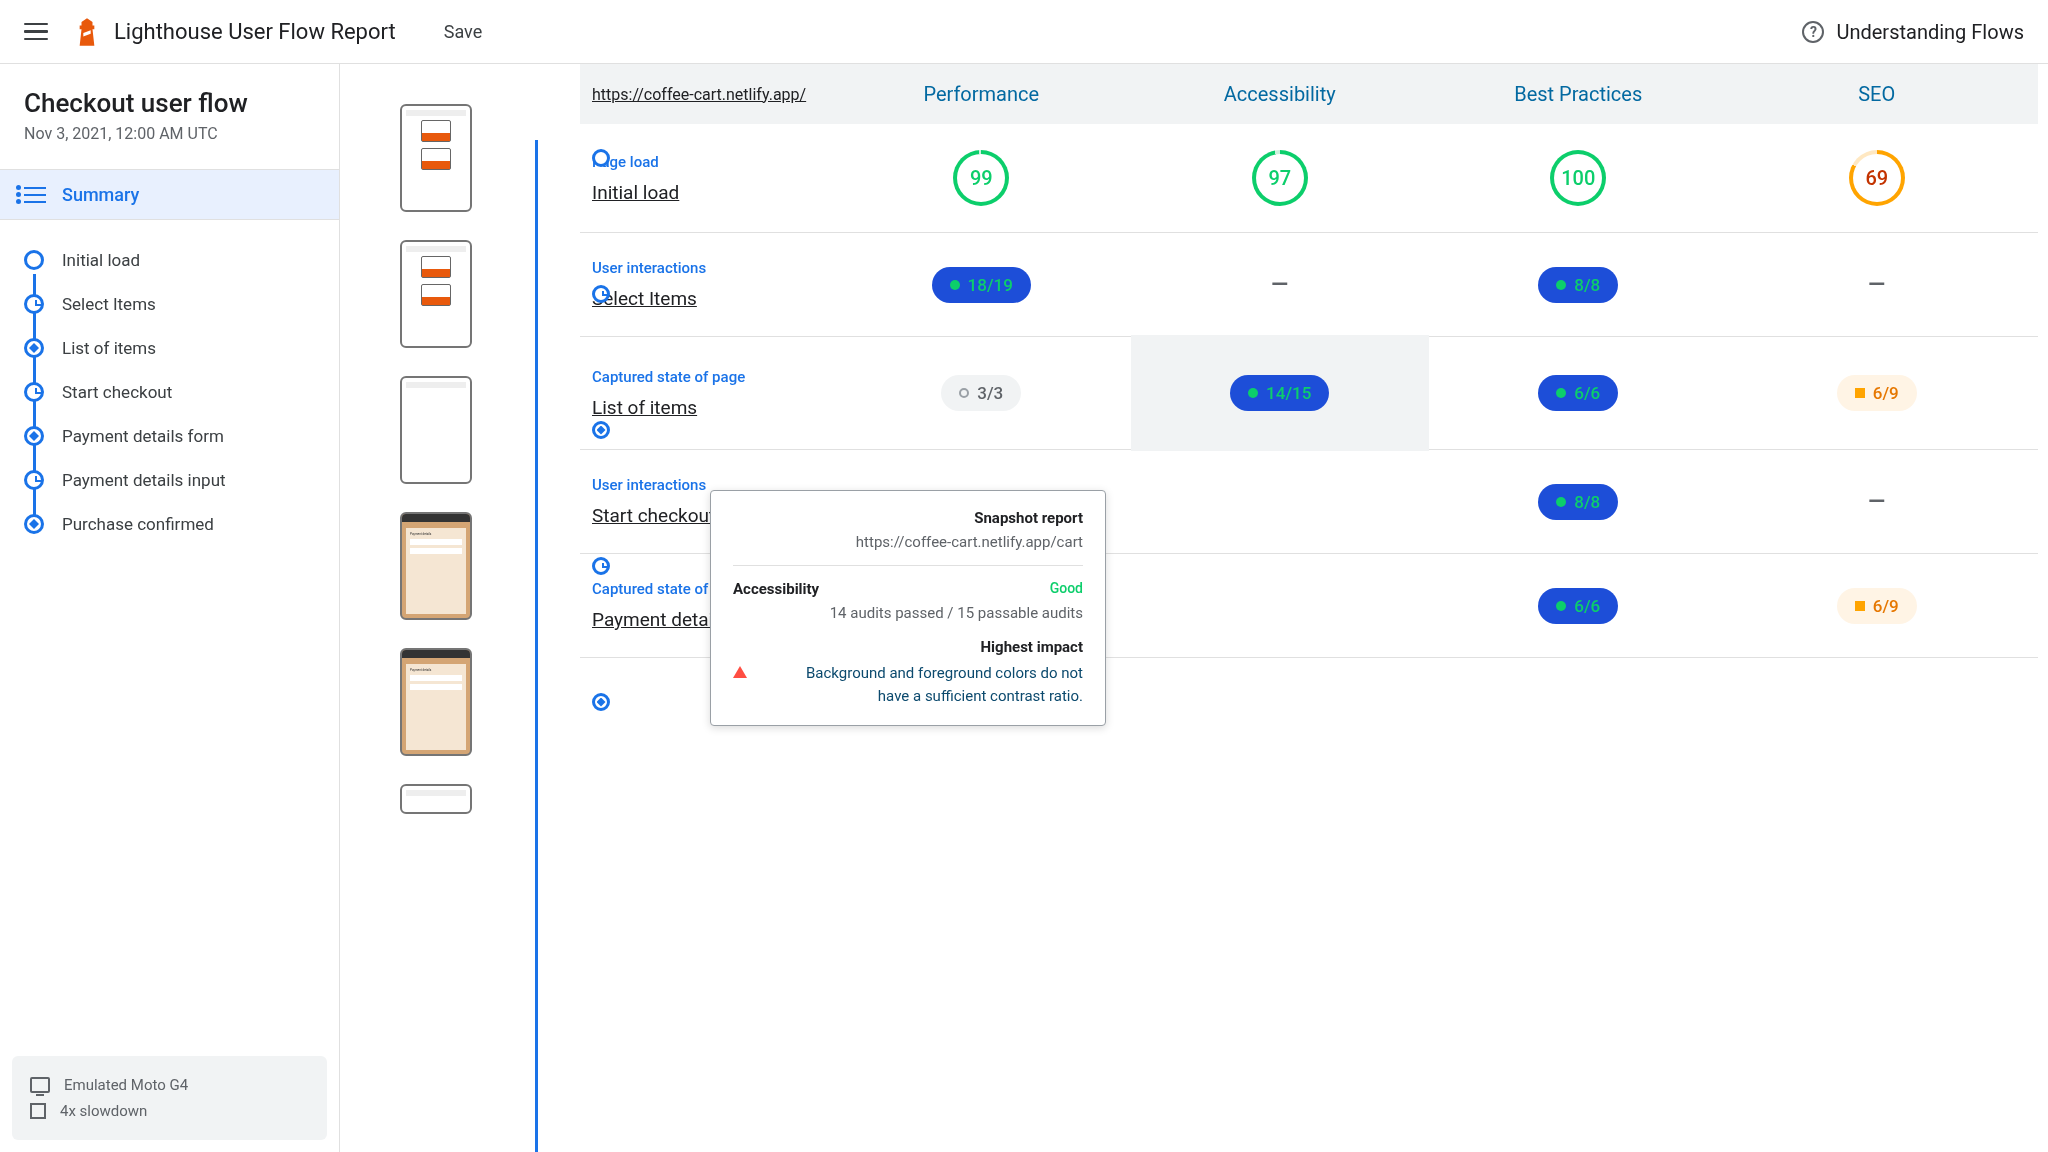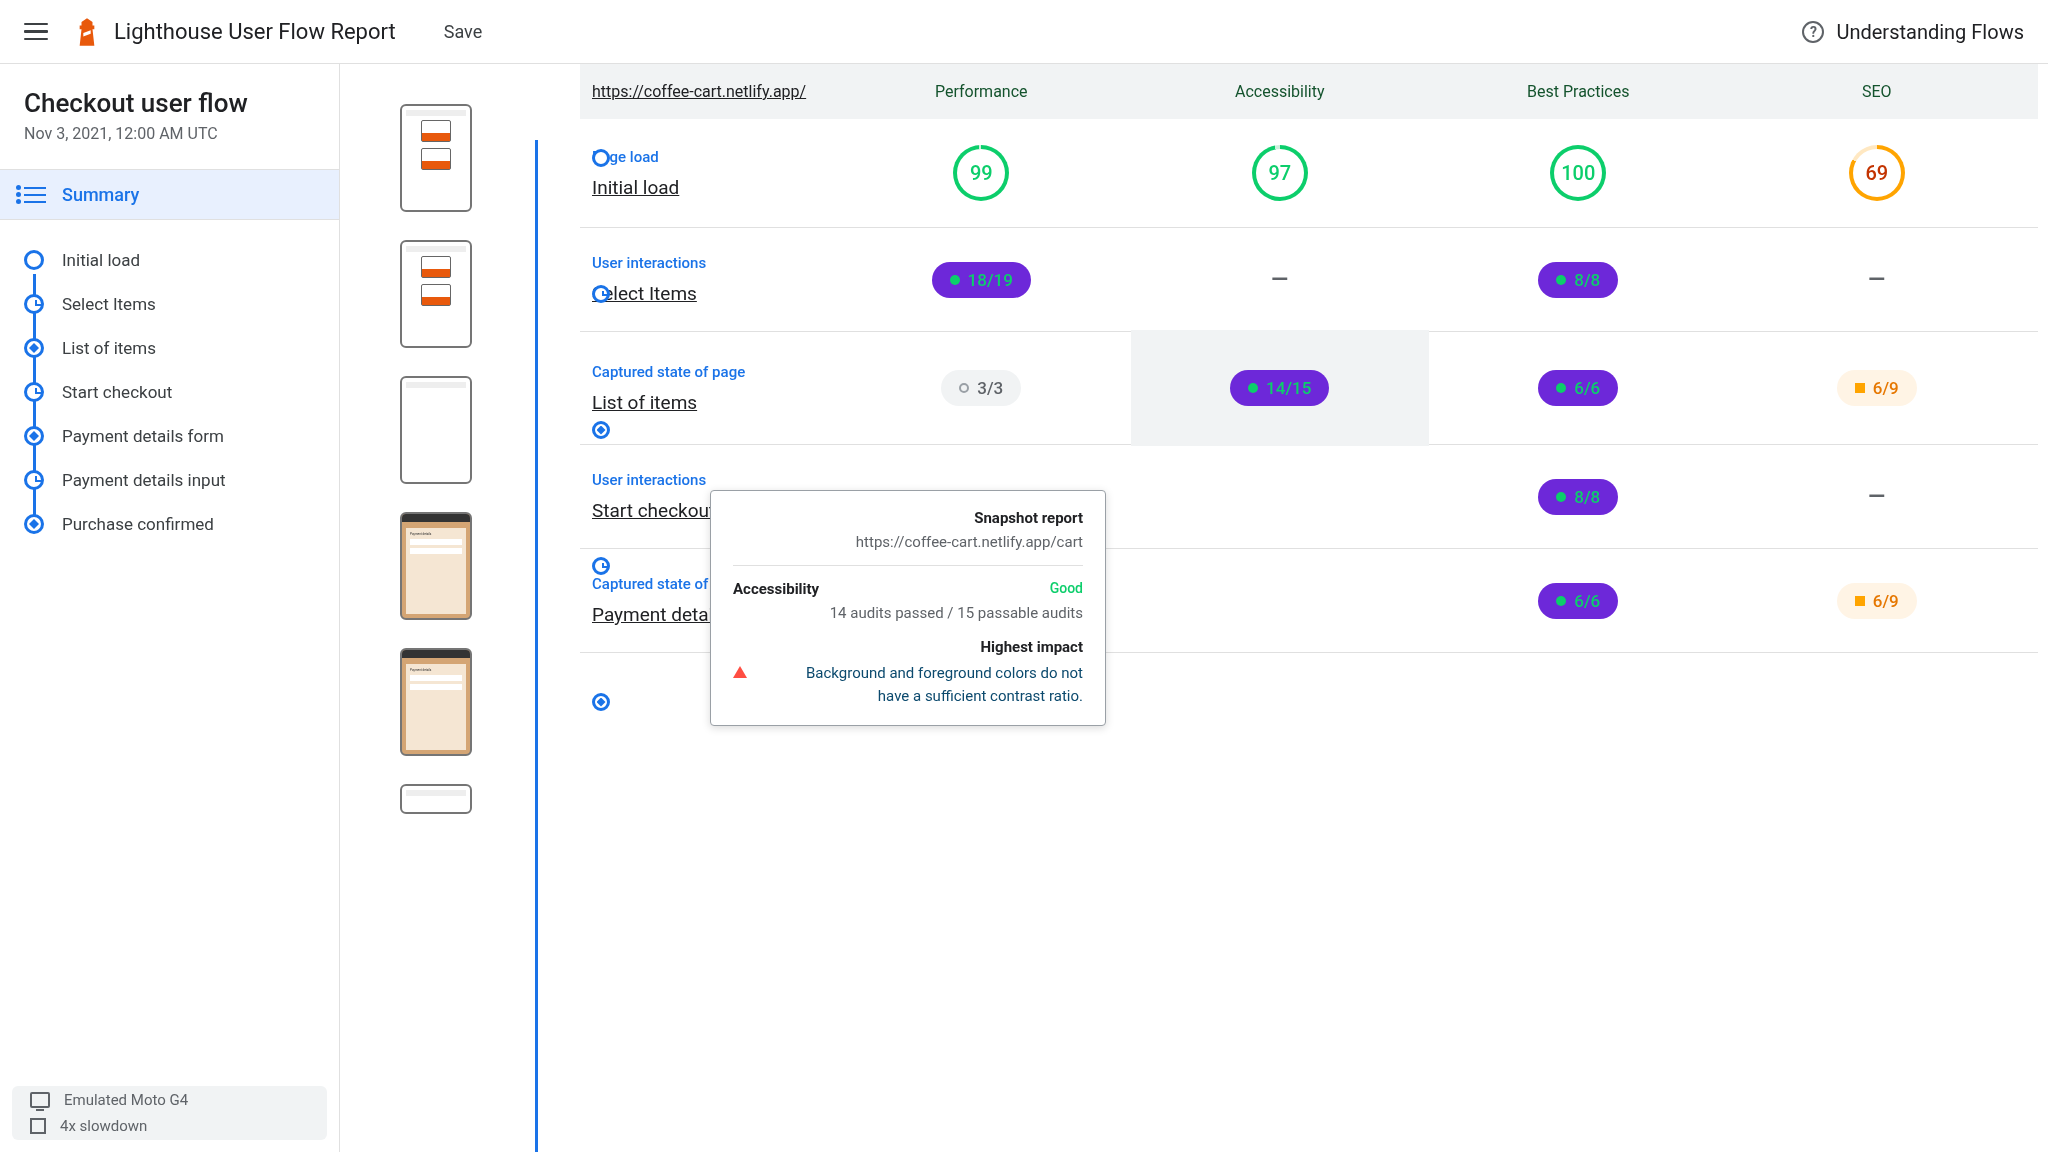--- a/index.html
+++ b/index.html
@@ -25,21 +25,21 @@
 
 .steps { padding:0 16px 0 24px; position:relative; }
 .step { display:flex; align-items:center; gap:18px; padding:12px 0; cursor:pointer; position:relative; }
 .step-marker { width:20px; height:20px; border:3px solid #1a73e8; border-radius:50%; background:#fff; position:relative; z-index:2; flex-shrink:0; display:flex; align-items:center; justify-content:center; }
 .step-marker.clock::before { content:''; position:absolute; width:6px; height:2px; background:#1a73e8; top:7px; left:8px; }
 .step-marker.clock::after { content:''; position:absolute; width:2px; height:6px; background:#1a73e8; top:3px; left:8px; }
 .step-marker.aperture::before { content:''; width:10px; height:10px; background:#1a73e8; clip-path: polygon(50% 0%, 100% 50%, 50% 100%, 0% 50%); }
 .step-label { font-size:17px; color:#3c4043; }
 .step-line { position:absolute; left:33px; top:36px; bottom:22px; width:3px; background:#1a73e8; z-index:1; }
 
-.bottom-box { margin:auto 12px 12px 12px; background:#f1f3f4; border-radius:6px; padding:1px 18px; }
+.bottom-box { margin:auto 12px 12px 12px; background:#f1f3f4; border-radius:6px; padding:16px 18px; }
 .device-row { display:flex; align-items:center; gap:14px; color:#5f6368; font-size:15px; padding:4px 0; }
 .dev-icon { width:20px; height:16px; border:2px solid #5f6368; border-radius:2px; position:relative; }
 .dev-icon::after { content:''; position:absolute; bottom:-5px; left:4px; right:4px; height:2px; background:#5f6368; }
 .cpu-icon { width:16px; height:16px; border:2px solid #5f6368; position:relative; }
 .cpu-icon::before { content:''; position:absolute; inset:-5px; border:1px dashed transparent; }
 
 .main { flex:1; display:flex; overflow:auto; }
 .timeline { width:240px; padding:40px 20px 0 60px; position:relative; }
 .tl-line { position:absolute; left:195px; top:76px; bottom:0; width:3px; background:#1a73e8; }
 .tl-item { display:flex; align-items:center; gap:26px; margin-bottom:28px; position:relative; }
@@ -49,33 +49,33 @@
 .thumb-mug { width:30px; height:22px; border:1.5px solid #666; border-radius:2px; margin:2px auto; position:relative; }
 .thumb-mug::after { content:''; position:absolute; bottom:0; left:0; right:0; height:8px; background:#e8590c; }
 .tl-marker { width:18px; height:18px; border:3px solid #1a73e8; border-radius:50%; background:#fff; z-index:2; flex-shrink:0; position:absolute; right:-50px; display:flex; align-items:center; justify-content:center; }
 .tl-marker.clock::before { content:''; position:absolute; width:5px; height:2px; background:#1a73e8; top:6px; left:7px; }
 .tl-marker.clock::after { content:''; position:absolute; width:2px; height:5px; background:#1a73e8; top:3px; left:7px; }
 .tl-marker.aperture::before { content:''; width:9px; height:9px; background:#1a73e8; clip-path: polygon(50% 0%, 100% 50%, 50% 100%, 0% 50%); }
 
 .content { flex:1; padding:0 10px 0 0; }
 .table-head { display:flex; align-items:center; background:#f1f3f4; padding:18px 12px; position:sticky; top:0; }
 .col-url { width:240px; font-size:16px; text-decoration:underline; color:#202124; }
-.col { flex:1; text-align:center; font-size:16px; color:#14532d; }
+.col { flex:1; text-align:center; font-size:20px; color:#0369a1; }
 
 .row { display:flex; align-items:center; padding:26px 12px; border-bottom:1px solid #e0e0e0; position:relative; }
 .row-left { width:240px; }
 .row-type { color:#1a73e8; font-size:15px; font-weight:500; margin-bottom:10px; }
 .row-name { font-size:19px; text-decoration:underline; color:#202124; }
 .cell { flex:1; display:flex; justify-content:center; }
 .gauge-wrap { width:56px; height:56px; border-radius:50%; position:relative; }
 .gauge-ring { position:absolute; inset:0; border-radius:50%; }
 .gauge-text { position:absolute; inset:4px; background:#fff; border-radius:50%; display:flex; align-items:center; justify-content:center; font-size:20px; font-weight:500; }
 
 .pill { padding:8px 18px; border-radius:20px; font-size:17px; font-weight:500; display:flex; align-items:center; gap:8px; }
-.pill.green { background:#6d28d9; color:#0cce6b; }
+.pill.green { background:#1d4ed8; color:#0cce6b; }
 .pill.orange { background:#fff4e5; color:#e67700; }
 .pill.gray { background:#f1f3f4; color:#5f6368; }
 .dot { width:10px; height:10px; border-radius:50%; }
 .dot.green { background:#0cce6b; }
 .dot.gray { border:2px solid #9aa0a6; }
 .sq { width:10px; height:10px; background:#ffa400; }
 .dash { color:#5f6368; font-size:22px; font-weight:bold; }
 
 .popup { position:absolute; top:490px; left:710px; width:396px; background:#fff; border:1px solid #9aa0a6; border-radius:4px; box-shadow:0 2px 8px rgba(0,0,0,0.15); padding:18px 22px; z-index:100;text-align:right; }
 .popup h4 { font-size:15px; font-weight:700; margin-bottom:6px; }

